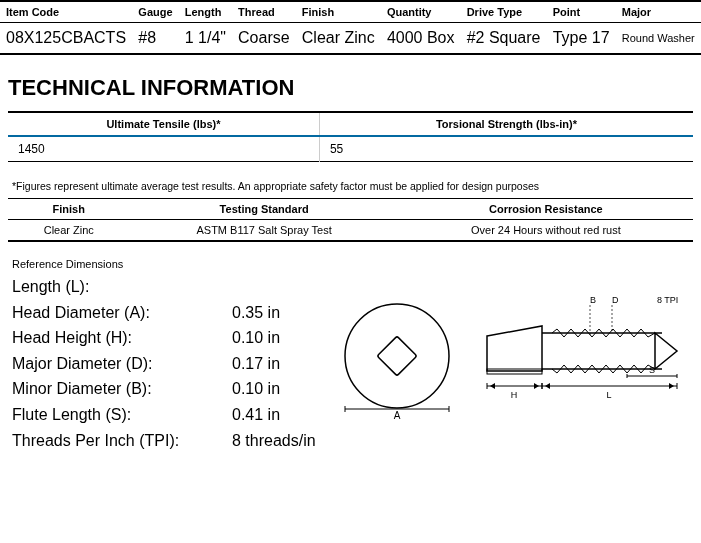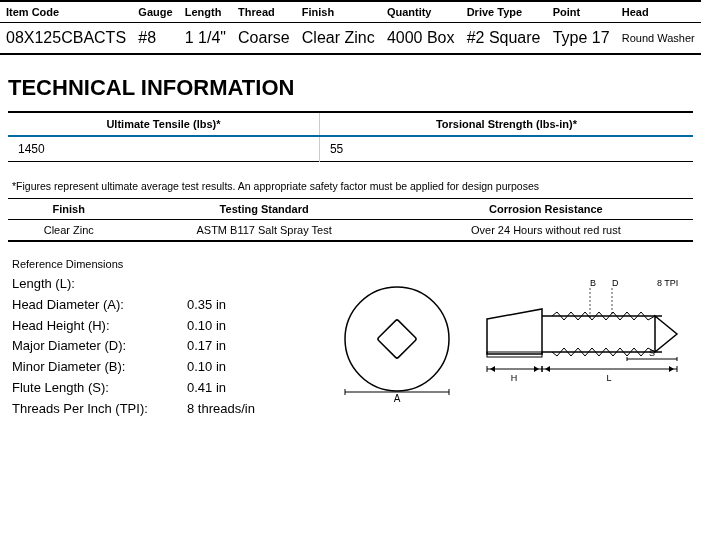--- a/index.html
+++ b/index.html
@@ -106,22 +106,23 @@
     }
     .dimensions-col {
       flex: 0 0 320px;
     }
     .dimensions-title {
       font-size: 11px;
       margin-bottom: 4px;
     }
     .dim-row {
       display: flex;
-      font-size: 13px;
+      font-size: 16px;
       line-height: 1.6;
+      gap: 45px;
     }
     .dim-label {
       flex: 0 0 175px;
     }
     .dim-value {
       flex: 1;
     }
 
     
     .diagram-col {
@@ -154,21 +155,21 @@
   <thead>
     <tr>
       <th>Item Code</th>
       <th>Gauge</th>
       <th>Length</th>
       <th>Thread</th>
       <th>Finish</th>
       <th>Quantity</th>
       <th class="th-drive">Drive Type</th>
       <th class="th-point">Point</th>
-      <th class="th-head">Head</th>
+      <th class="th-head">Major</th>
     </tr>
   </thead>
   <tbody>
     <tr>
       <td>08X125CBACTS</td>
       <td>#8</td>
       <td>1 1/4"</td>
       <td>Coarse</td>
       <td>Clear Zinc</td>
       <td>4000 Box</td>

